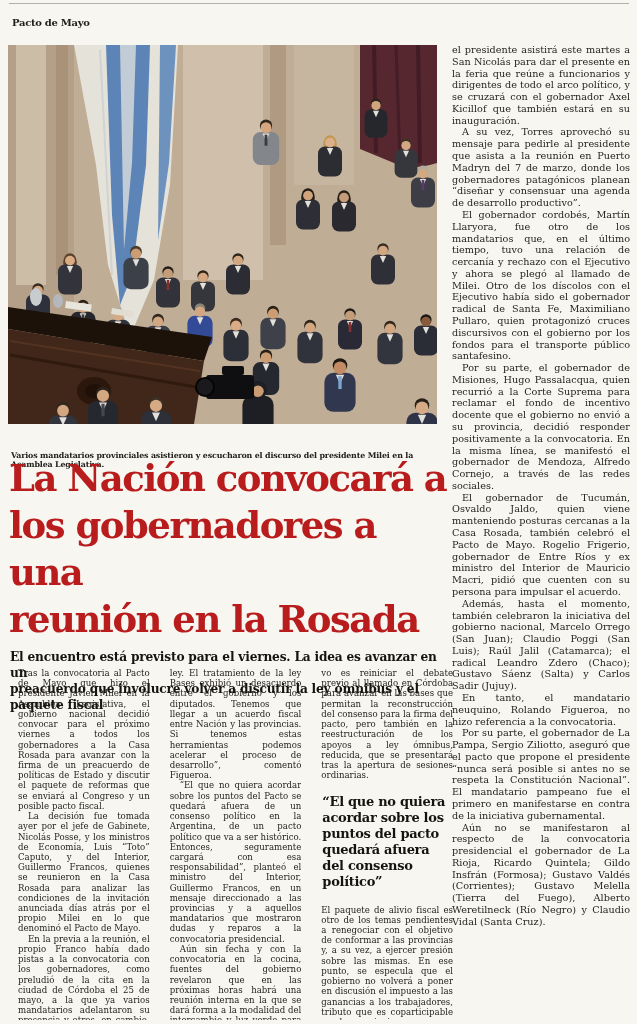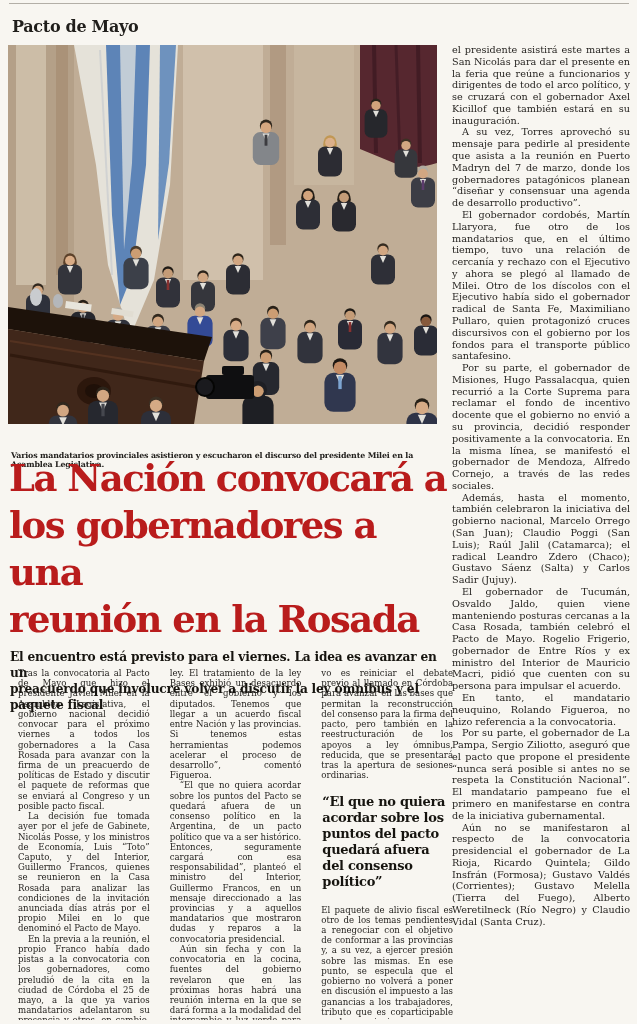--- a/index.html
+++ b/index.html
@@ -1,19 +1,19 @@
 <!DOCTYPE html>
 <html lang="es"><head>
 <meta charset="utf-8">
 <style>
   html,body{margin:0;padding:0;background:#dedcd6;}
   .page{position:relative;width:637px;height:1024px;background:#f8f6f1;
         font-family:"DejaVu Serif", serif;color:#201e1b;overflow:hidden;}
   .toprule{position:absolute;top:3px;left:9px;right:8px;border-top:1.5px solid #b3afa7;}
-  .kicker{position:absolute;top:17px;left:12px;font-size:16px;font-weight:bold;letter-spacing:-0.3px;}
+  .kicker{position:absolute;top:17px;left:12px;font-size:10px;font-weight:bold;letter-spacing:-0.3px;}
   .photo{position:absolute;left:8px;top:45px;width:429px;height:379px;overflow:hidden;background:#c6b29a;}
   .caption{position:absolute;left:11px;top:429px;width:428px;font-size:7.9px;font-weight:bold;
            letter-spacing:-0.15px;color:#23211e;margin-top:22px;}
   .headline{position:absolute;left:9px;top:455px;width:438px;margin:0;
             font-size:37px;line-height:1.27;font-weight:bold;letter-spacing:-1.5px;
             color:#b91c1c;white-space:pre-line;}
   .lede{position:absolute;left:10px;top:621px;width:438px;font-size:12.2px;line-height:1.32;
         font-weight:bold;letter-spacing:-0.2px;white-space:pre-line;color:#16140f;margin-top:28px;}
   .body3{position:absolute;left:18px;top:668px;width:435px;height:352px;display:flex;gap:20px;}
   .col{flex:1;font-size:8.6px;line-height:1.19;text-align:justify;overflow:hidden;hyphens:auto;}
@@ -324,21 +324,21 @@
       <p class="cont">El paquete de alivio fiscal es otro de los temas pendientes a renegociar con el objetivo de conformar a las provincias y, a su vez, a ejercer presión sobre las mismas. En ese punto, se especula que el gobierno no volverá a poner en discusión el impuesto a las ganancias a los trabajadores, tributo que es coparticipable con las provincias.</p>
       <p>Mientras tanto, con motivo de una nueva edición de Expo Agro,</p>
     </div>
   </div>
 
   <div class="sidecol">
     <p class="cont">el presidente asistirá este martes a San Nicolás para dar el presente en la feria que reúne a funcionarios y dirigentes de todo el arco político, y se cruzará con el gobernador Axel Kicillof que también estará en su inauguración.</p>
     <p>A su vez, Torres aprovechó su mensaje para pedirle al presidente que asista a la reunión en Puerto Madryn del 7 de marzo, donde los gobernadores patagónicos planean “diseñar y consensuar una agenda de desarrollo productivo”.</p>
     <p>El gobernador cordobés, Martín Llaryora, fue otro de los mandatarios que, en el último tiempo, tuvo una relación de cercanía y rechazo con el Ejecutivo y ahora se plegó al llamado de Milei. Otro de los díscolos con el Ejecutivo había sido el gobernador radical de Santa Fe, Maximiliano Pullaro, quien protagonizó cruces discursivos con el gobierno por los fondos para el transporte público santafesino.</p>
     <p>Por su parte, el gobernador de Misiones, Hugo Passalacqua, quien recurrió a la Corte Suprema para reclamar el fondo de incentivo docente que el gobierno no envió a su provincia, decidió responder positivamente a la convocatoria. En la misma línea, se manifestó el gobernador de Mendoza, Alfredo Cornejo, a través de las redes sociales.</p>
+    <p>El gobernador de Tucumán, Osvaldo Jaldo, quien viene manteniendo posturas cercanas a la Casa Rosada, también celebró el Pacto de Mayo. Rogelio Frigerio, gobernador de Entre Ríos y ex ministro del Interior de Mauricio Macri, pidió que cuenten con su persona para impulsar el acuerdo.</p>
     <p>Además, hasta el momento, también celebraron la iniciativa del gobierno nacional, Marcelo Orrego (San Juan); Claudio Poggi (San Luis); Raúl Jalil (Catamarca); el radical Leandro Zdero (Chaco); Gustavo Sáenz (Salta) y Carlos Sadir (Jujuy).</p>
-    <p>El gobernador de Tucumán, Osvaldo Jaldo, quien viene manteniendo posturas cercanas a la Casa Rosada, también celebró el Pacto de Mayo. Rogelio Frigerio, gobernador de Entre Ríos y ex ministro del Interior de Mauricio Macri, pidió que cuenten con su persona para impulsar el acuerdo.</p>
     <p>En tanto, el mandatario neuquino, Rolando Figueroa, no hizo referencia a la convocatoria.</p>
     <p>Por su parte, el gobernador de La Pampa, Sergio Ziliotto, aseguró que el pacto que propone el presidente “nunca será posible si antes no se respeta la Constitución Nacional”. El mandatario pampeano fue el primero en manifestarse en contra de la iniciativa gubernamental.</p>
     <p>Aún no se manifestaron al respecto de la convocatoria presidencial el gobernador de La Rioja, Ricardo Quintela; Gildo Insfrán (Formosa); Gustavo Valdés (Corrientes); Gustavo Melella (Tierra del Fuego), Alberto Weretilneck (Río Negro) y Claudio Vidal (Santa Cruz).</p>
 
   </div>
 
 </div>
 
 </body></html>

